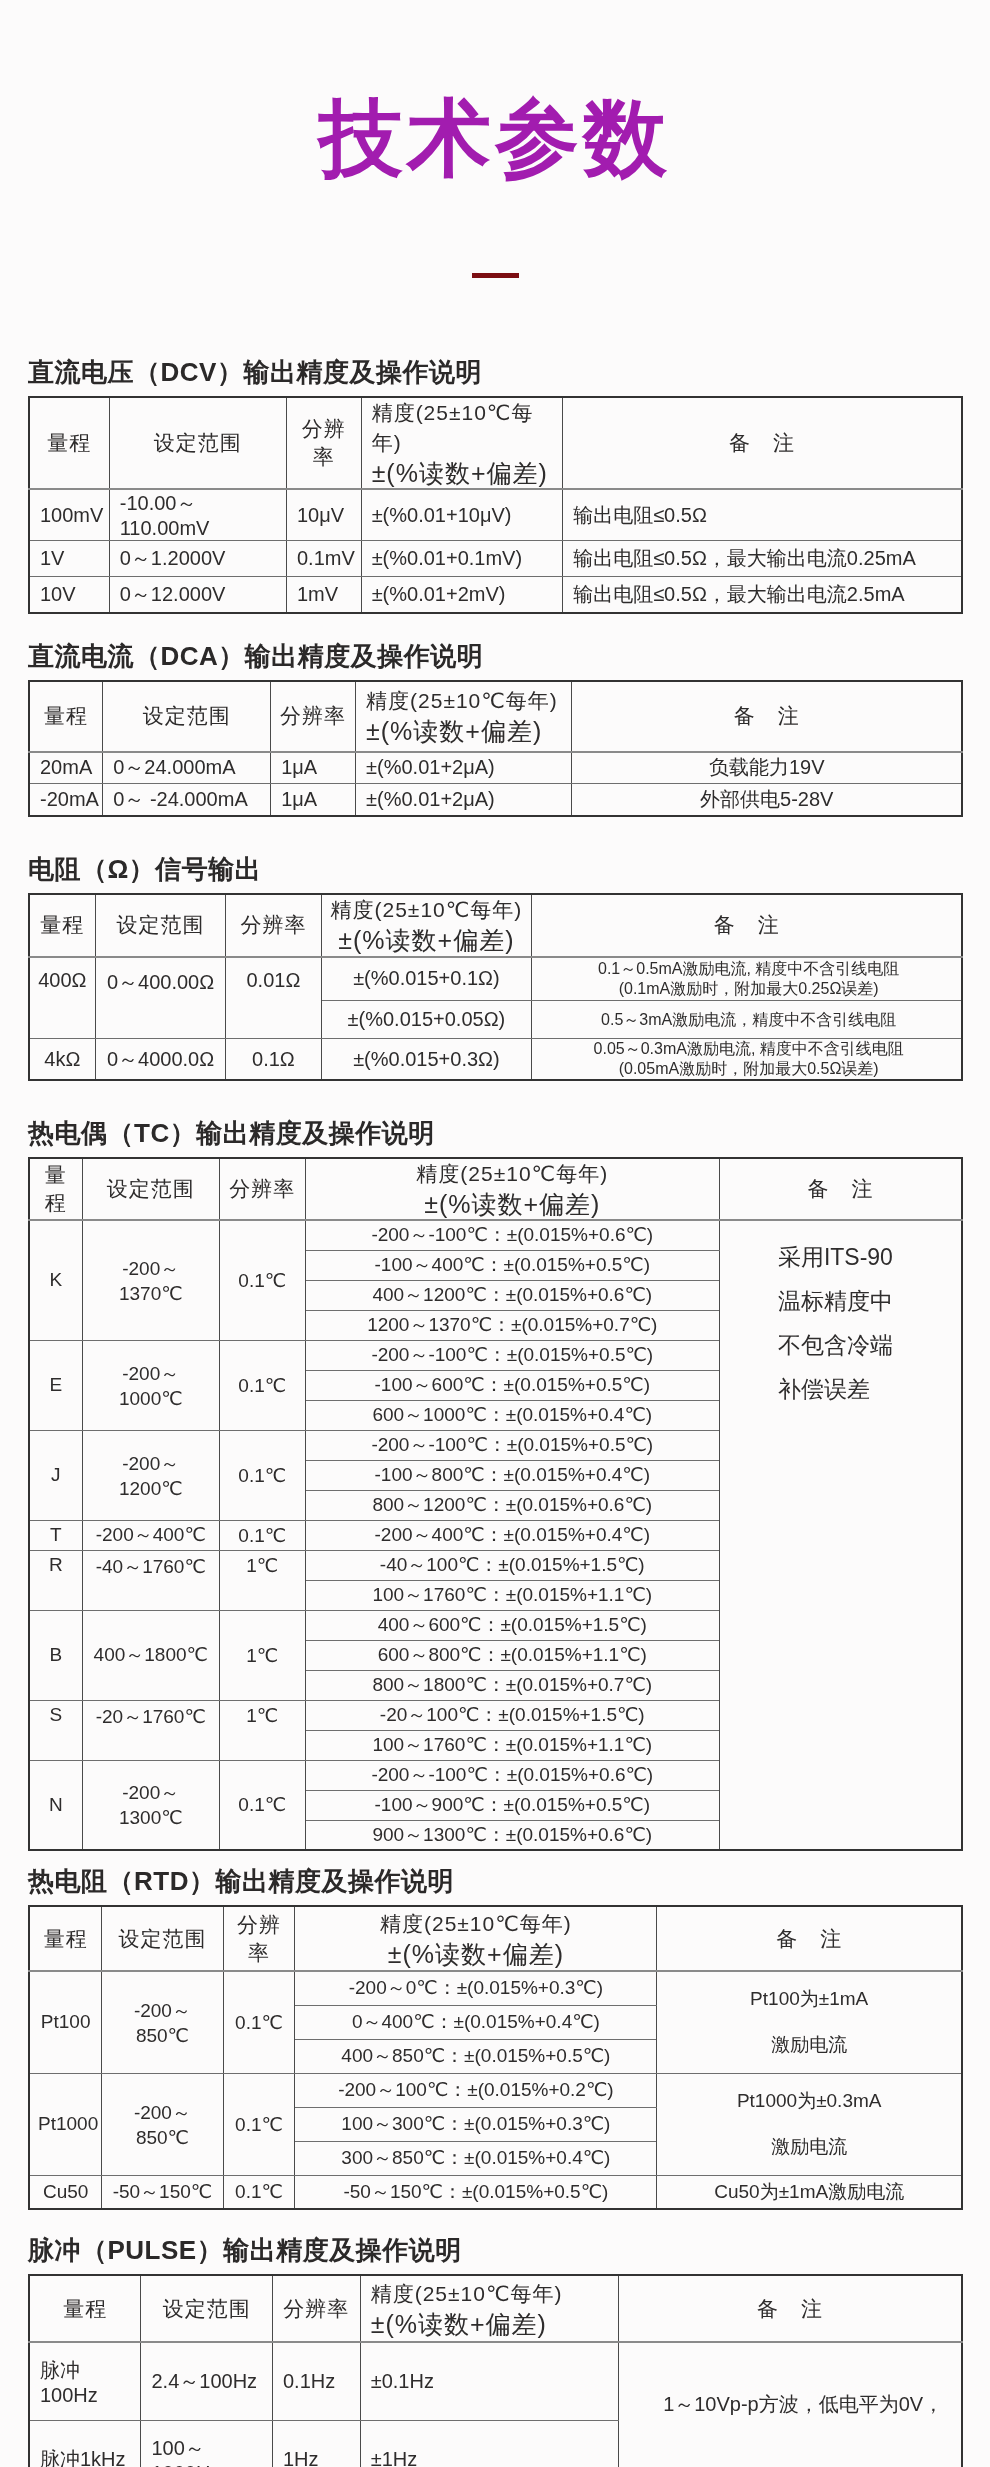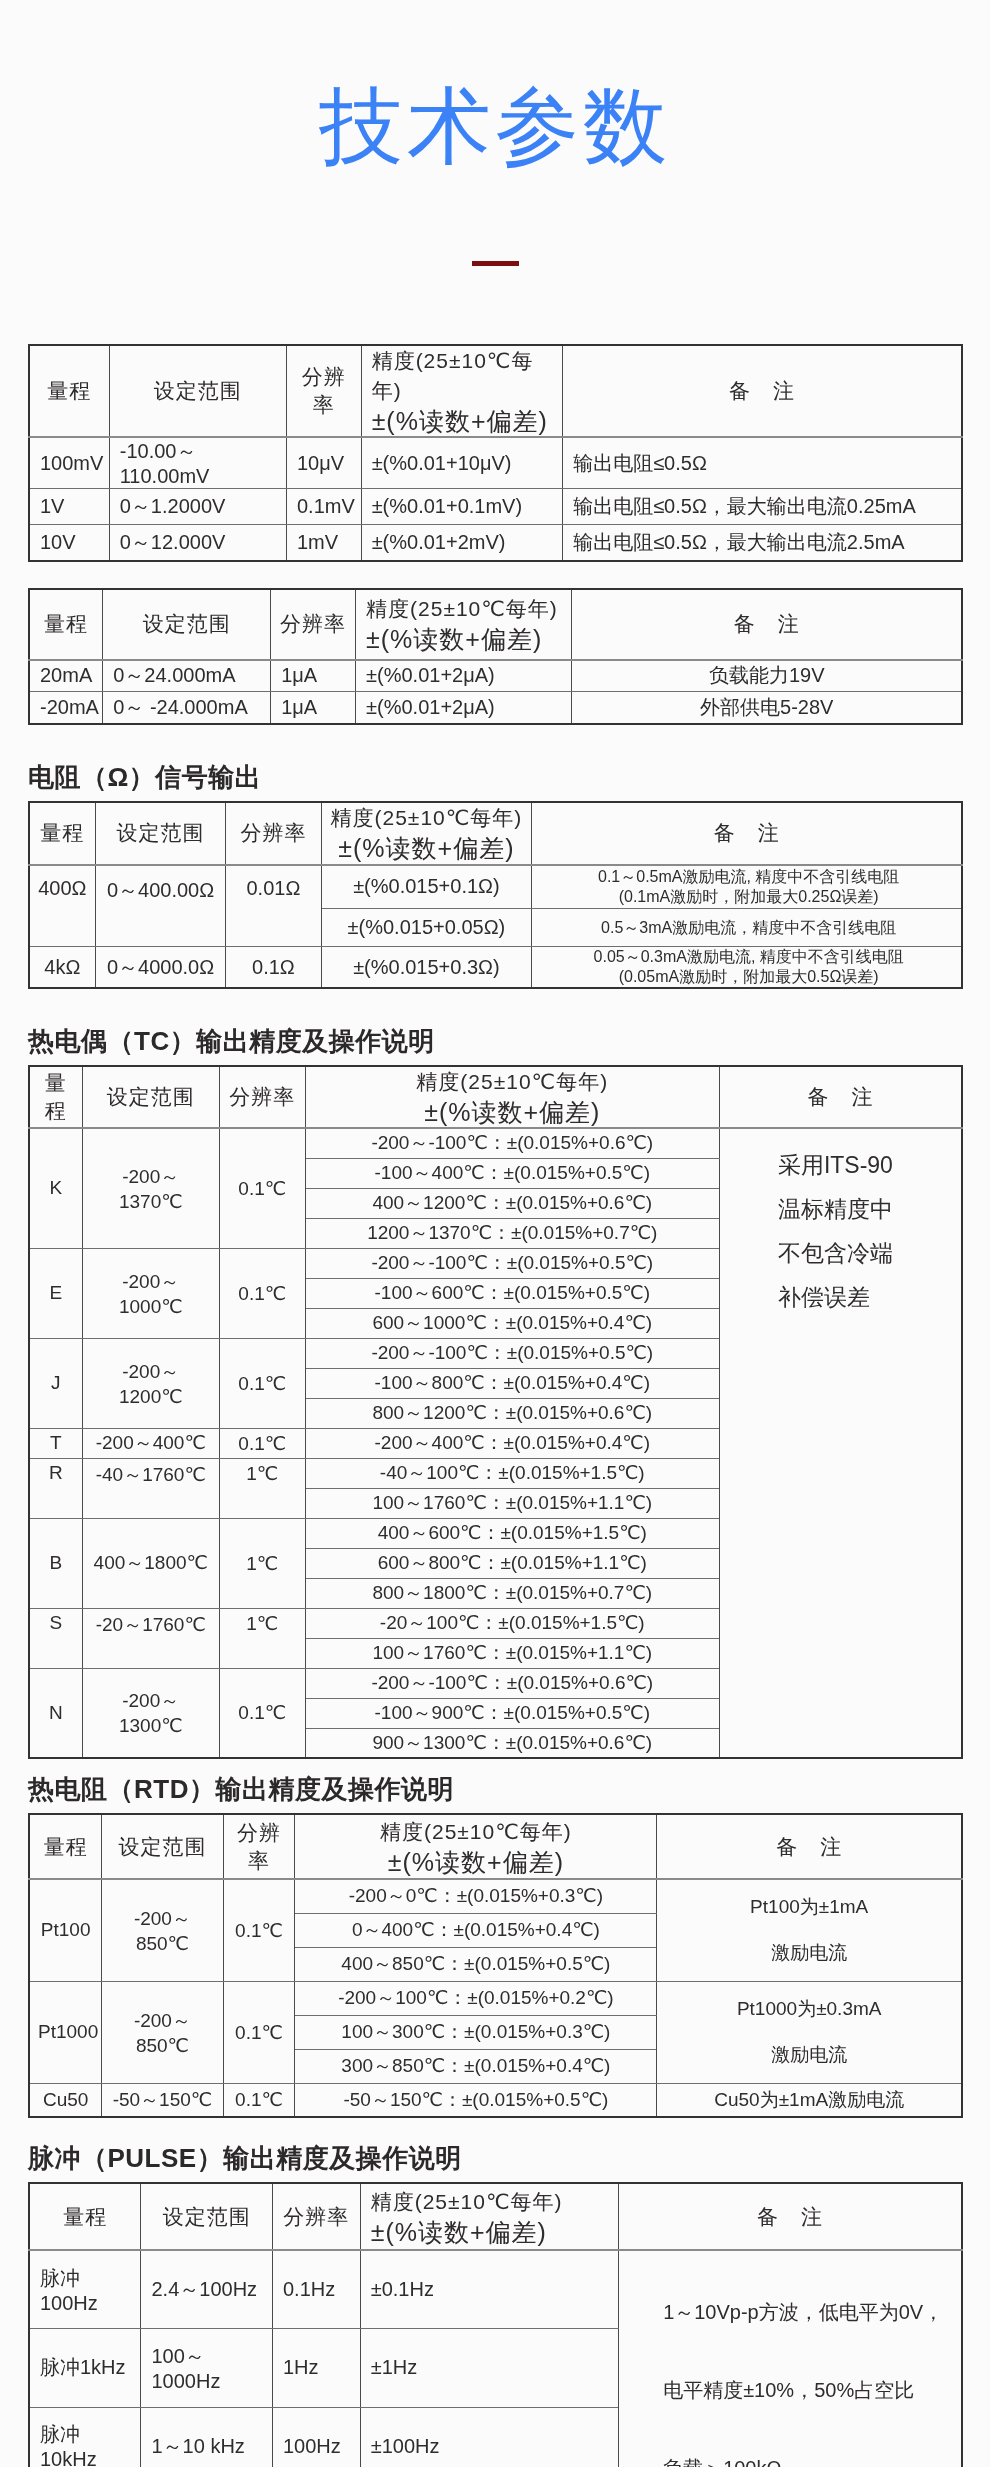--- a/index.html
+++ b/index.html
@@ -3,22 +3,22 @@
 <meta charset="utf-8">
 <style>
   html,body{margin:0;padding:0;}
   body{
     width:990px;height:2467px;overflow:hidden;
     background:#fcfbfb;color:#2e2c2c;
     font-family:"Liberation Sans","DejaVu Sans",sans-serif;
   }
   .page{width:990px;padding-top:70px;box-sizing:border-box;}
   .main-title{
-    margin:4px;text-align:center;font-size:84px;line-height:105px;
-    font-weight:normal;color:#3b82f6;letter-spacing:4px;
+    margin:16px;text-align:center;font-size:84px;line-height:105px;
+    font-weight:bold;color:#a21caf;letter-spacing:4px;
   }
   .divider{
     width:47px;height:5px;background:#7c0e12;
     margin:82px auto 0 auto;
   }
   .section{margin:0 28px;}
   .section-title{
     margin:0;font-size:26px;line-height:32px;font-weight:bold;
     color:#2b2929;margin-bottom:8px;letter-spacing:0.5px;
   }
@@ -76,20 +76,21 @@
   .pulse-remark .pl{line-height:34px;text-align:left;padding-left:36px;margin-top:44px;}
 </style>
 </head>
 <body>
 
 <div class="page">
   <h1 class="main-title">技术参数</h1>
   <div class="divider"></div>
 
   <div class="section sec-dcv">
+    <h2 class="section-title">直流电压（DCV）输出精度及操作说明</h2>
     <table class="spec dcv">
       <colgroup>
           <col style="width:8.6%">
           <col style="width:19.0%">
           <col style="width:8.0%">
           <col style="width:21.6%">
           <col style="width:42.8%">
         </colgroup>
       <tbody>
           <tr class="hdr">
@@ -121,20 +122,21 @@
         <td class="al">0～12.000V</td>
         <td class="al">1mV</td>
         <td class="al">±(%0.01+2mV)</td>
         <td class="al">输出电阻≤0.5Ω，最大输出电流2.5mA</td>
       </tr>
     </tbody>
       </table>
   </div>
 
   <div class="section sec-dca">
+    <h2 class="section-title">直流电流（DCA）输出精度及操作说明</h2>
     <table class="spec dca">
       <colgroup>
           <col style="width:7.9%">
           <col style="width:18.0%">
           <col style="width:9.1%">
           <col style="width:23.2%">
           <col style="width:41.8%">
         </colgroup>
       <tbody>
           <tr class="hdr">

